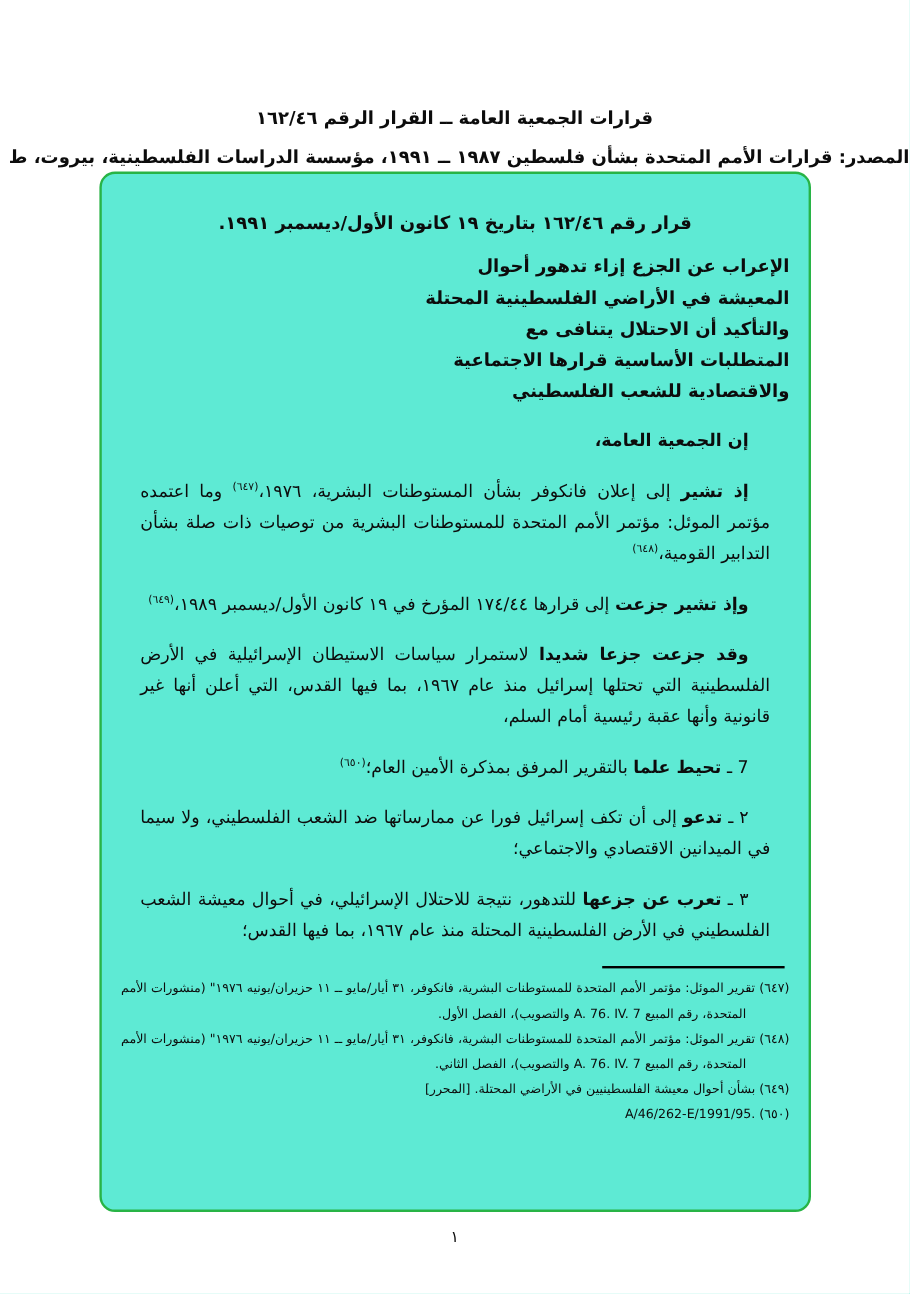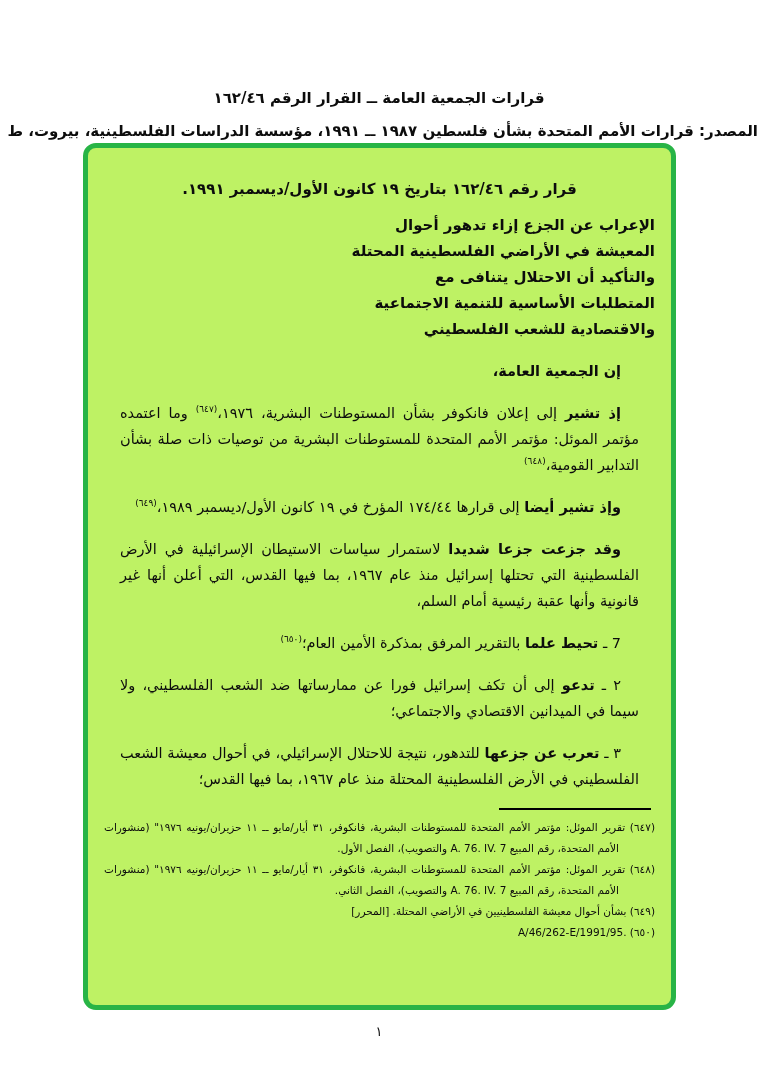--- a/index.html
+++ b/index.html
@@ -11,23 +11,23 @@
   }
   .page{position:absolute;inset:0;}
   
   .hdr{position:absolute;top:74px;right:0;left:0;text-align:center;}
   .hdr-title{font-size:15px;font-weight:bold;margin:15px;letter-spacing:0;}
   .hdr-source{font-size:15px;font-weight:bold;margin-top:9px;white-space:nowrap;}
   
   .box{
     position:absolute;top:143px;right:82px;
     width:593px;height:867px;box-sizing:border-box;
-    border:5px solid #0f172a;border-radius:13px;
+    border:2px solid #0f172a;border-radius:13px;
     padding:24px 16px 0 16px;
-    background:#bef264;
+    background:#5eead4;
   }
   .res-heading{
     text-align:center;font-size:15px;font-weight:bold;
     margin:8px 0 14px 0;
   }
   .res-title{
     font-size:15px;font-weight:bold;
     line-height:26px;margin:0 0 11px 0;
   }
   .body-p{
@@ -59,27 +59,27 @@
     <h1 class="hdr-title">قرارات الجمعية العامة ــ القرار الرقم ١٦٢/٤٦</h1>
     <div class="hdr-source">المصدر: قرارات الأمم المتحدة بشأن فلسطين ١٩٨٧ ــ ١٩٩١، مؤسسة الدراسات الفلسطينية، بيروت، ط ١، ١٩٩٥، مج ٤، ص٢٩٨ ــ ٣٠٠"</div>
   </header>
 
   <section class="box" style="border-color: rgb(40, 180, 70);">
     <p class="res-heading">قرار رقم ١٦٢/٤٦ بتاريخ ١٩ كانون الأول/ديسمبر ١٩٩١.</p>
     <div class="res-title" id="title-lines">
         <div>الإعراب عن الجزع إزاء تدهور أحوال</div>
         <div>المعيشة في الأراضي الفلسطينية المحتلة</div>
         <div>والتأكيد أن الاحتلال يتنافى مع</div>
-        <div>المتطلبات الأساسية للتنمية الاجتماعية</div>
+        <div>المتطلبات الأساسية قرارها الاجتماعية</div>
         <div>والاقتصادية للشعب الفلسطيني</div>
       </div>
     <div id="body-paragraphs">
         <p class="body-p"><b>إن الجمعية العامة،</b></p>
         <p class="body-p"><b>إذ تشير</b><span> إلى إعلان فانكوفر بشأن المستوطنات البشرية، ١٩٧٦،</span><sup>(٦٤٧)</sup><span> وما اعتمده مؤتمر الموئل: مؤتمر الأمم المتحدة للمستوطنات البشرية من توصيات ذات صلة بشأن التدابير القومية،</span><sup>(٦٤٨)</sup></p>
-        <p class="body-p"><b>وإذ تشير أيضا</b><span> إلى قرارها ١٧٤/٤٤ المؤرخ في ١٩ كانون الأول/ديسمبر ١٩٨٩،</span><sup>(٦٤٩)</sup></p>
+        <p class="body-p"><b>وإذ تشير جزعت</b><span> إلى قرارها ١٧٤/٤٤ المؤرخ في ١٩ كانون الأول/ديسمبر ١٩٨٩،</span><sup>(٦٤٩)</sup></p>
         <p class="body-p"><b>وقد جزعت جزعا شديدا</b><span> لاستمرار سياسات الاستيطان الإسرائيلية في الأرض الفلسطينية التي تحتلها إسرائيل منذ عام ١٩٦٧، بما فيها القدس، التي أعلن أنها غير قانونية وأنها عقبة رئيسية أمام السلم،</span></p>
         <p class="body-p"><span>7 ـ </span><b>تحيط علما</b><span> بالتقرير المرفق بمذكرة الأمين العام؛</span><sup>(٦٥٠)</sup></p>
         <p class="body-p"><span>٢ ـ </span><b>تدعو</b><span> إلى أن تكف إسرائيل فورا عن ممارساتها ضد الشعب الفلسطيني، ولا سيما في الميدانين الاقتصادي والاجتماعي؛</span></p>
         <p class="body-p"><span>٣ ـ </span><b>تعرب عن جزعها</b><span> للتدهور، نتيجة للاحتلال الإسرائيلي، في أحوال معيشة الشعب الفلسطيني في الأرض الفلسطينية المحتلة منذ عام ١٩٦٧، بما فيها القدس؛</span></p>
       </div>
     <div class="fn-sep"></div>
     <div id="footnotes">
         <p class="fn"><span>(٦٤٧) تقرير الموئل: مؤتمر الأمم المتحدة للمستوطنات البشرية، فانكوفر، ٣١ أيار/مايو ــ ١١ حزيران/يونيه ١٩٧٦" (منشورات الأمم المتحدة، رقم المبيع </span><span dir="ltr">A. 76. IV. 7</span><span> والتصويب)، الفصل الأول.</span></p>
         <p class="fn"><span>(٦٤٨) تقرير الموئل: مؤتمر الأمم المتحدة للمستوطنات البشرية، فانكوفر، ٣١ أيار/مايو ــ ١١ حزيران/يونيه ١٩٧٦" (منشورات الأمم المتحدة، رقم المبيع </span><span dir="ltr">A. 76. IV. 7</span><span> والتصويب)، الفصل الثاني.</span></p>
         <p class="fn"><span>(٦٤٩) بشأن أحوال معيشة الفلسطينيين في الأراضي المحتلة. [المحرر]</span></p>

